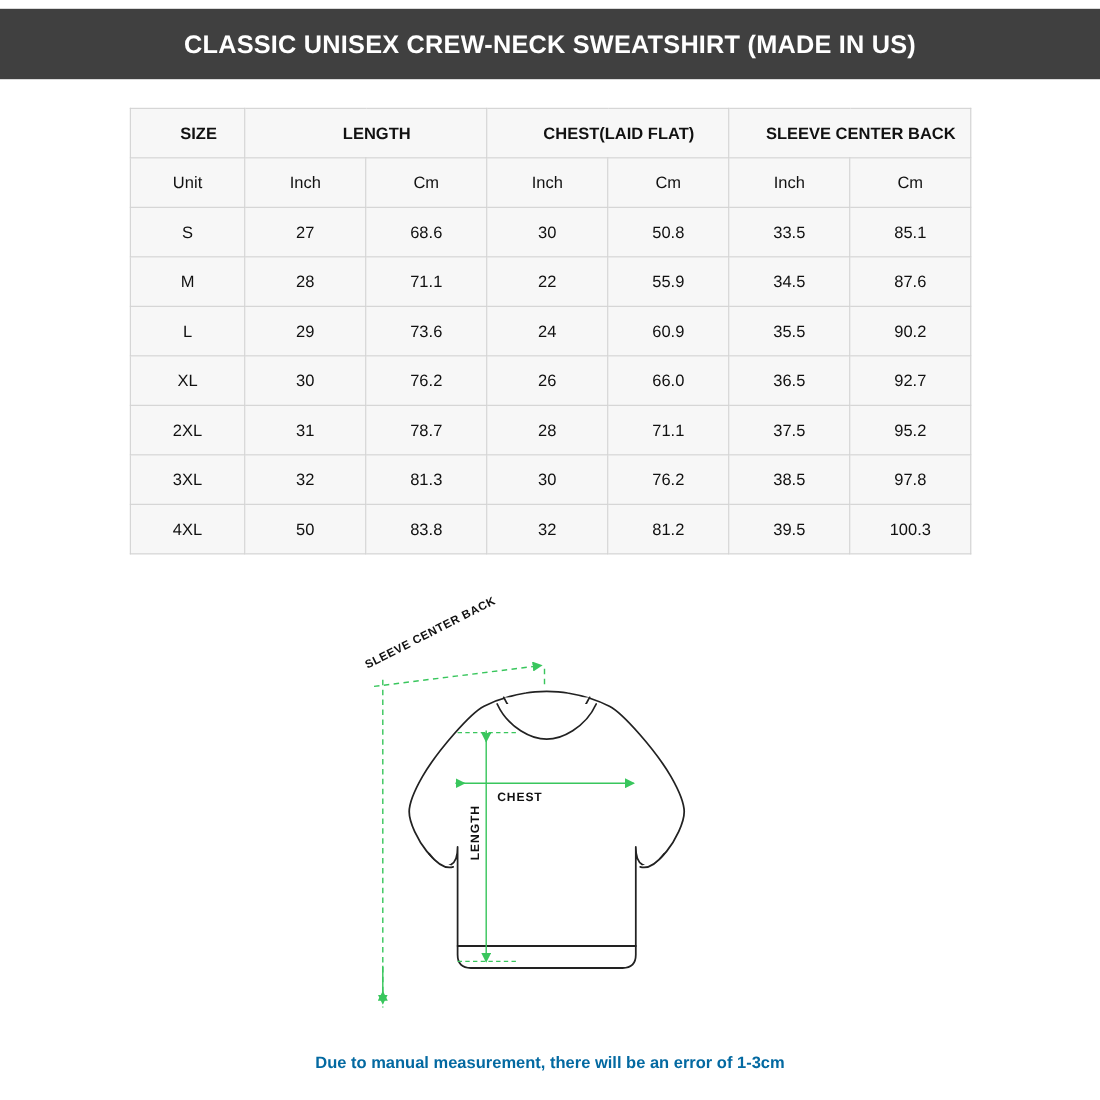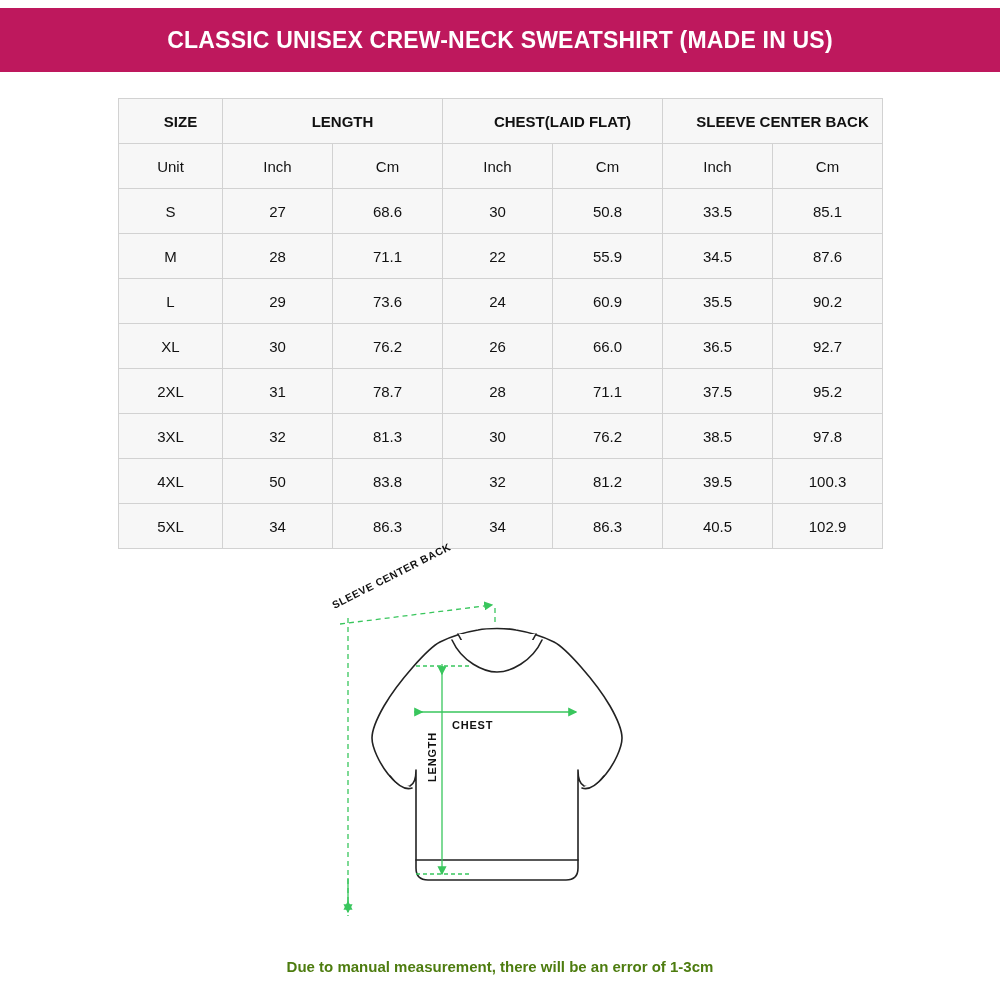--- a/index.html
+++ b/index.html
@@ -15,21 +15,21 @@
     width: 1000px; height: 1000px;
     background: #ffffff;
     overflow: hidden;
   }
 
   
   .banner {
     position: absolute;
     left: 0; top: 8px;
     width: 1000px; height: 64px;
-    background: #be185d;
+    background: #404040;
     display: flex;
     align-items: center;
     justify-content: center;
   }
   .banner-title {
     color: #ffffff;
     font-size: 23px;
     font-weight: bold;
     letter-spacing: 0.2px;
     text-align: center;
@@ -113,21 +113,21 @@
     transform-origin: left top;
   }
 
   
   .footer-note {
     position: absolute;
     left: 0;
     top: 958px;
     width: 1000px;
     text-align: center;
-    color: #4d7c0f;
+    color: #0369a1;
     font-size: 15px;
     font-weight: bold;
   }
 </style>
 </head>
 <body>
 
 <div class="page">
 
   <div class="banner">
@@ -218,29 +218,20 @@
           <td>97.8</td>
         </tr>
         <tr>
           <td class="size-cell">4XL</td>
           <td>50</td>
           <td>83.8</td>
           <td>32</td>
           <td>81.2</td>
           <td>39.5</td>
           <td>100.3</td>
-        </tr>
-        <tr>
-          <td class="size-cell">5XL</td>
-          <td>34</td>
-          <td>86.3</td>
-          <td>34</td>
-          <td>86.3</td>
-          <td>40.5</td>
-          <td>102.9</td>
         </tr>
       </tbody>
     </table>
   </div>
 
   <div class="diagram">
     <svg width="460" height="340" viewBox="0 0 460 340" xmlns="http://www.w3.org/2000/svg">
       <defs>
         <marker id="arrHead" markerWidth="7" markerHeight="7" refX="6" refY="3.5" orient="auto">
           <path d="M0,0 L7,3.5 L0,7 z" fill="#39c65d"></path>

